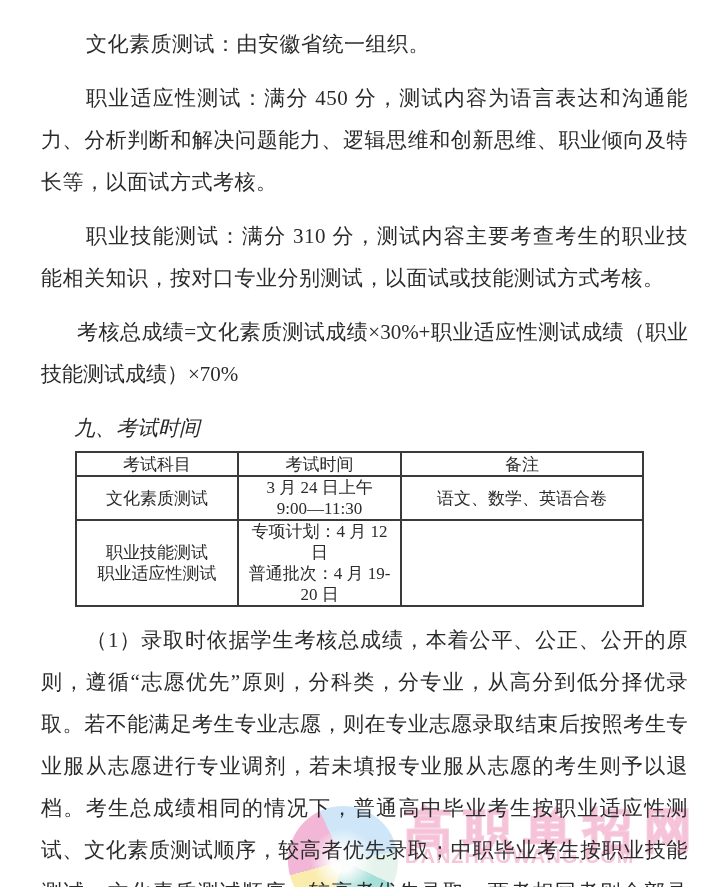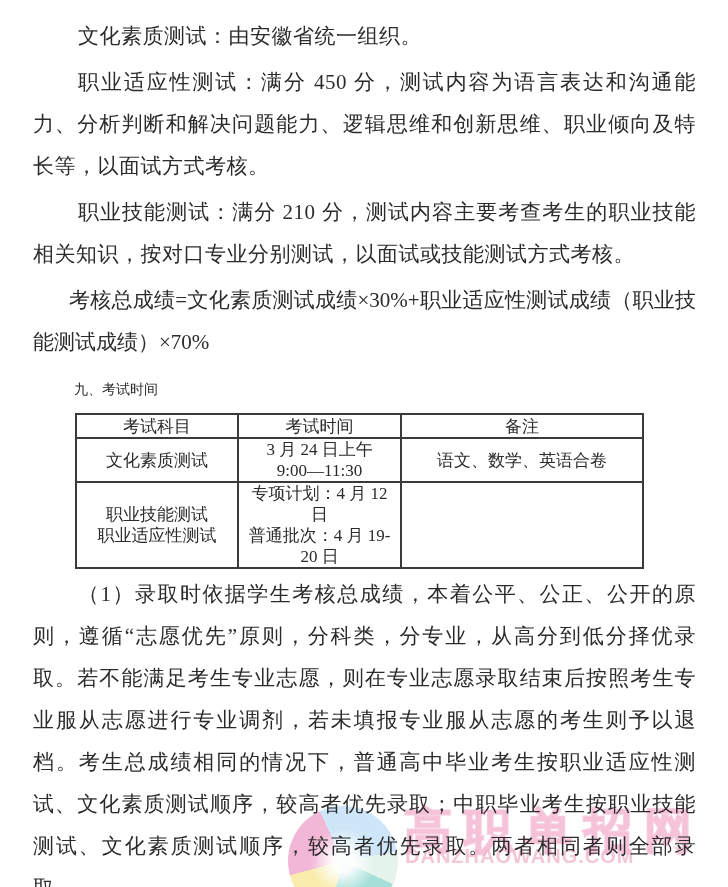--- a/index.html
+++ b/index.html
@@ -10,35 +10,36 @@
     overflow:hidden;
     font-family:"Liberation Serif","DejaVu Serif",serif;
     color:#2b2b2b;
   }
   .content{
     position:absolute;left:0;top:0;width:728px;
     padding:11px 28px 0 29px;
     box-sizing:border-box;
   }
   .para{
-    margin:4px;
+    margin:12px;
     font-size:21px;
     line-height:42px;
     text-indent:45px;
     text-align:justify;
     text-align-last:left;
     letter-spacing:0.5px;
   }
   .para.bold{font-weight:normal;text-indent:36px;letter-spacing:0;}
   .heading{
     margin:6px 0 0 0;
-    font-size:14px;
+    font-size:21px;
     line-height:42px;
     text-indent:45px;
     font-weight:normal;
+    font-style:italic;
   }
   .heading.second{margin-top:12px;}
   table.exam{
     border-collapse:collapse;
     margin:2px 0 0 46px;
     table-layout:fixed;
     width:567px;
     padding-left:8px;
   }
   table.exam col.c1{width:162px;}
@@ -96,21 +97,21 @@
   <div class="wm-logo"></div>
   <div class="wm-cn">高职单招网</div>
   <div class="wm-en">DANZHAOWANG.COM</div>
 
   <div class="content">
 
     <p class="para">文化素质测试：由安徽省统一组织。</p>
 
     <p class="para">职业适应性测试：满分 450 分，测试内容为语言表达和沟通能力、分析判断和解决问题能力、逻辑思维和创新思维、职业倾向及特长等，以面试方式考核。</p>
 
-    <p class="para">职业技能测试：满分 210 分，测试内容主要考查考生的职业技能相关知识，按对口专业分别测试，以面试或技能测试方式考核。</p>
+    <p class="para">职业技能测试：满分 310 分，测试内容主要考查考生的职业技能相关知识，按对口专业分别测试，以面试或技能测试方式考核。</p>
 
     <p class="para bold">考核总成绩=文化素质测试成绩×30%+职业适应性测试成绩（职业技能测试成绩）×70%</p>
 
     <h3 class="heading">九、考试时间</h3>
 
     <table class="exam">
       <colgroup>
           <col class="c1">
           <col class="c2">
           <col class="c3">

